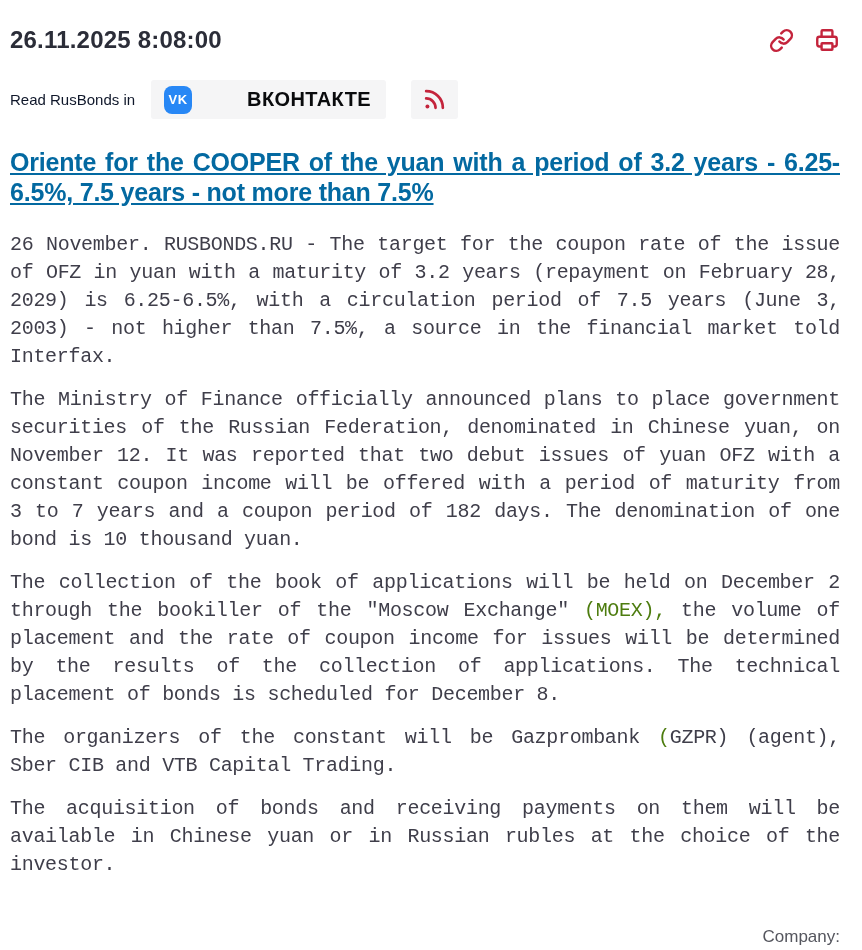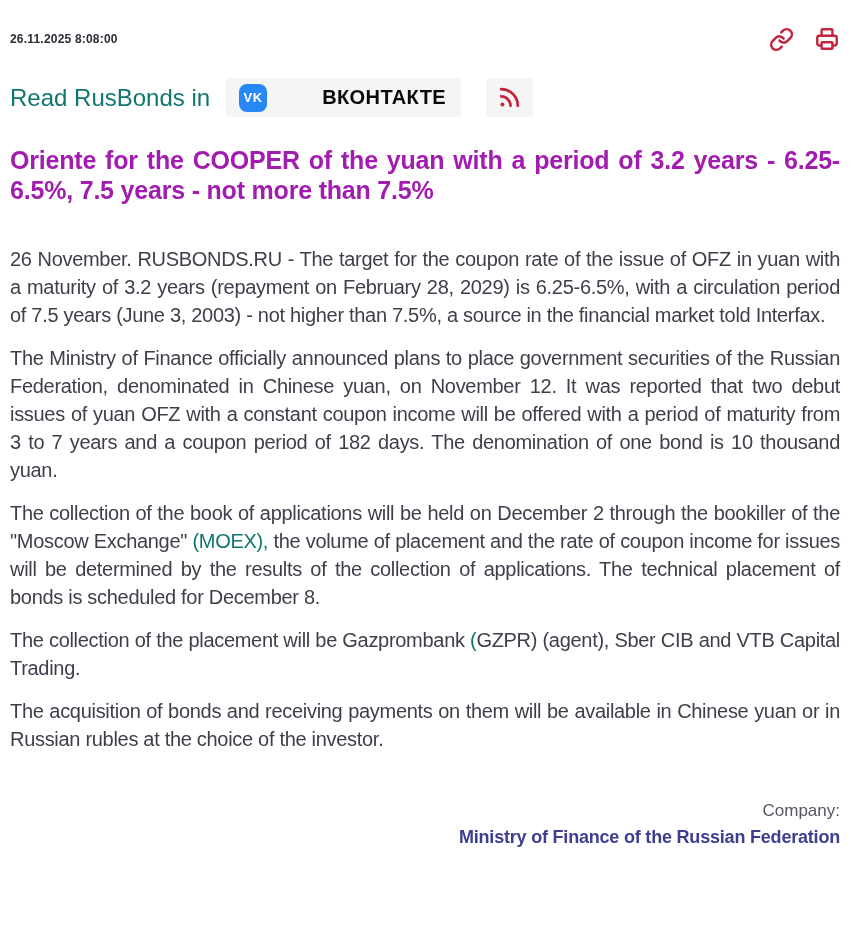--- a/index.html
+++ b/index.html
@@ -13,21 +13,21 @@
   }
   .page { padding: 26px 22px 40px 10px; }
 
   
   .top-row {
     display: flex;
     align-items: center;
     justify-content: space-between;
   }
   .date {
-    font-size: 12px;
+    font-size: 24px;
     font-weight: 700;
     color: #2B2D38;
     letter-spacing: 0.2px;
   }
   .top-actions { display: flex; align-items: center; gap: 20px; }
   .icon-btn {
     background: none;
     border: none;
     padding: 0;
     cursor: pointer;
@@ -37,22 +37,22 @@
   }
   .icon-btn svg { display: block; }
 
   
   .social-row {
     margin-top: 26px;
     display: flex;
     align-items: center;
   }
   .read-in {
-    font-size: 24px;
-    color: #0f766e;
+    font-size: 15px;
+    color: #0f172a;
     margin-right: 16px;
   }
   .vk-button {
     display: inline-flex;
     align-items: center;
     gap: 9px;
     height: 39px;
     padding: 0 15px 0 13px;
     background: #F5F5F6;
     border-radius: 3px;
@@ -91,37 +91,38 @@
     cursor: pointer;
     text-decoration: none;
   }
 
   
   h1.article-title {
     margin-top: 28px;
     font-size: 25px;
     line-height: 30px;
     font-weight: 700;
-    color: #a21caf;
+    color: #0369a1;
     text-align: justify;
     letter-spacing: -0.2px;
+    text-decoration: underline;
   }
 
   
-  .article-body { margin-top: 40px; }
+  .article-body { margin-top: 24px; font-family: Liberation Mono, monospace; }
   .article-body p {
     font-size: 20px;
     line-height: 28px;
     color: #3F3E4A;
     text-align: justify;
     margin: 0 0 15px 0;
     letter-spacing: -0.3px;
   }
   a.inline-link {
-    color: #0f766e;
+    color: #4d7c0f;
     text-decoration: none;
     cursor: pointer;
   }
 
   
   .company-section { margin-top: 48px; text-align: right; }
   .company-label {
     font-size: 17px;
     color: #55565E;
     margin-bottom: 6px;
@@ -173,21 +174,21 @@
       </svg>
     </a>
   </div>
 
   <h1 class="article-title">Oriente for the COOPER of the yuan with a period of 3.2 years - 6.25-6.5%, 7.5 years - not more than 7.5%</h1>
 
   <div class="article-body">
       <p><span>26 November. RUSBONDS.RU - The target for the coupon rate of the issue of OFZ in yuan with a maturity of 3.2 years (repayment on February 28, 2029) is 6.25-6.5%, with a circulation period of 7.5 years (June 3, 2003) - not higher than 7.5%, a source in the financial market told Interfax.</span></p>
       <p><span>The Ministry of Finance officially announced plans to place government securities of the Russian Federation, denominated in Chinese yuan, on November 12. It was reported that two debut issues of yuan OFZ with a constant coupon income will be offered with a period of maturity from 3 to 7 years and a coupon period of 182 days. The denomination of one bond is 10 thousand yuan.</span></p>
       <p><span>The collection of the book of applications will be held on December 2 through the bookiller of the "Moscow Exchange" </span><a class="inline-link">(MOEX),</a><span> the volume of placement and the rate of coupon income for issues will be determined by the results of the collection of applications. The technical placement of bonds is scheduled for December 8.</span></p>
-      <p><span>The collection of the placement will be Gazprombank </span><a class="inline-link">(</a><span>GZPR) (agent), Sber CIB and VTB Capital Trading.</span></p>
+      <p><span>The organizers of the constant will be Gazprombank </span><a class="inline-link">(</a><span>GZPR) (agent), Sber CIB and VTB Capital Trading.</span></p>
       <p><span>The acquisition of bonds and receiving payments on them will be available in Chinese yuan or in Russian rubles at the choice of the investor.</span></p>
     </div>
 
   <div class="company-section">
     <div class="company-label">Company:</div>
     <a class="company-link">Ministry of Finance of the Russian Federation</a>
   </div>
 
 </div>
 

